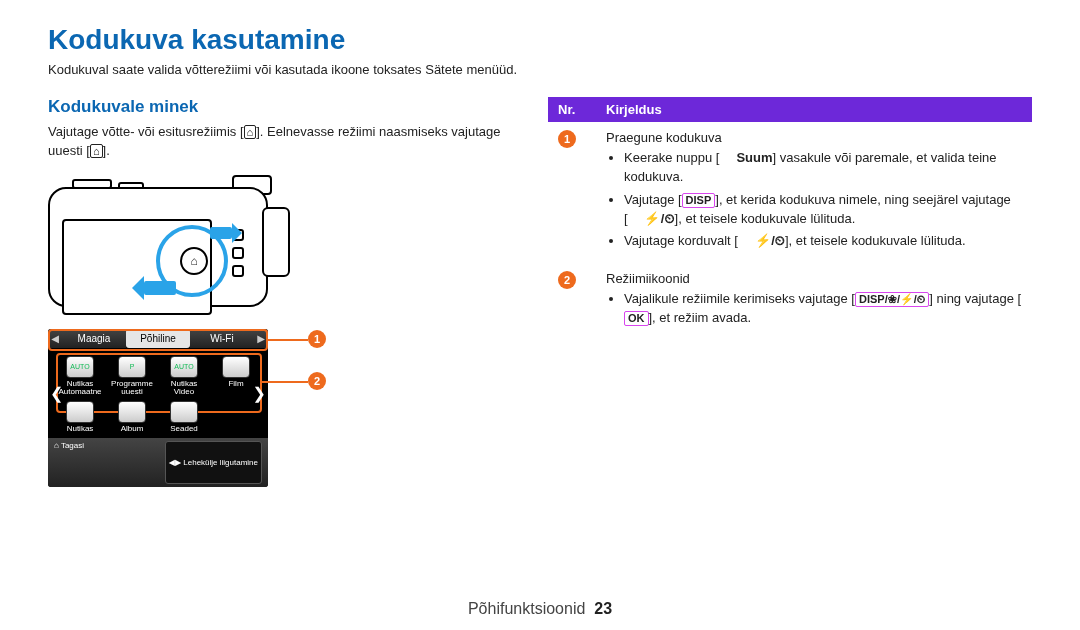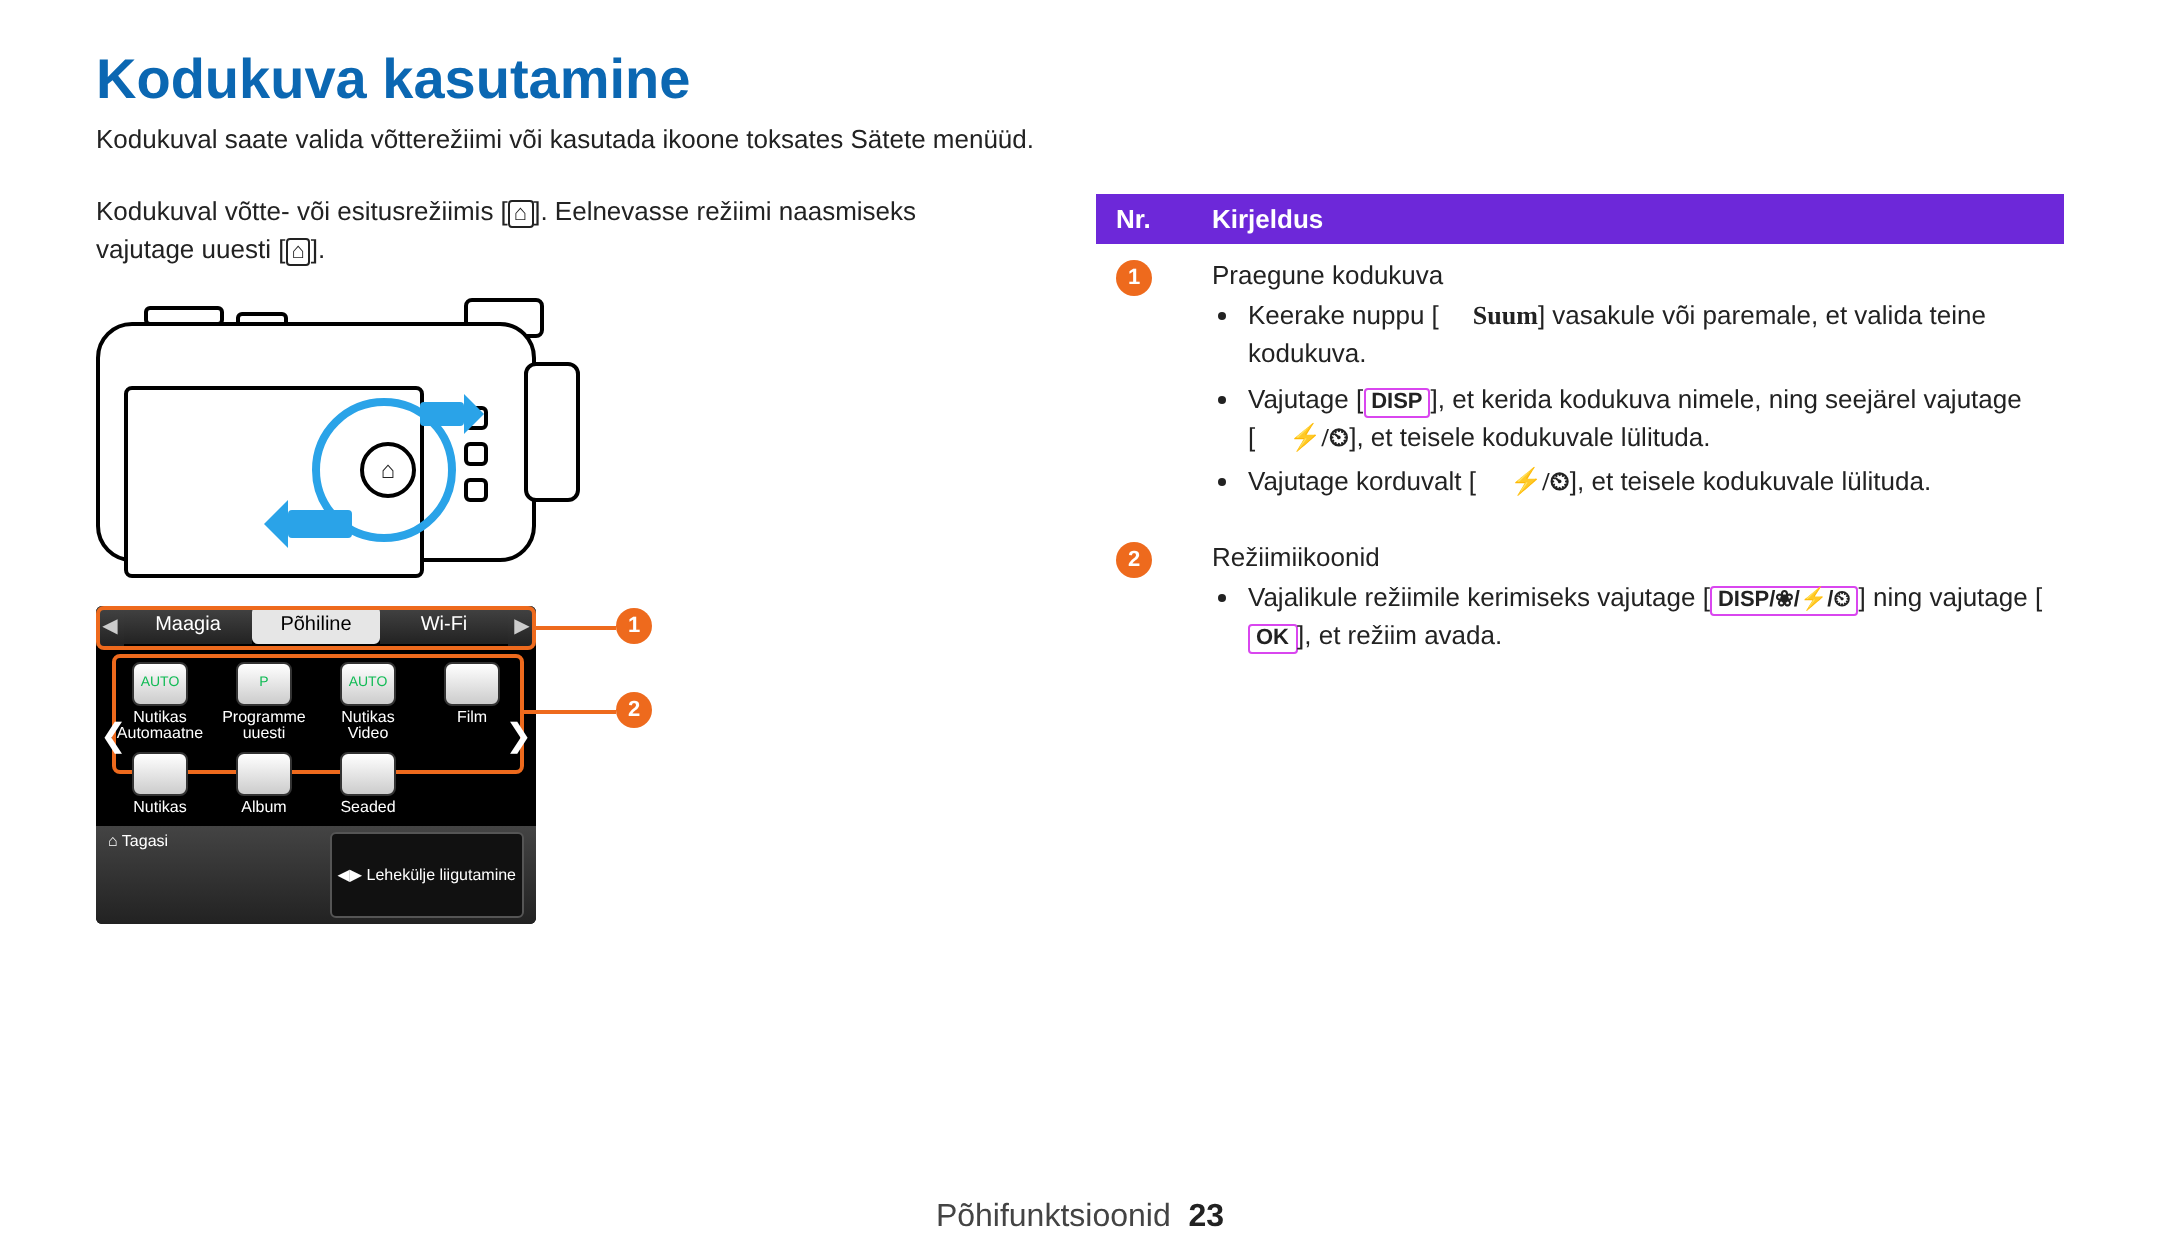--- a/index.html
+++ b/index.html
@@ -143,41 +143,42 @@
     background: #6d28d9; color:#fff; text-align:left; padding:5px 10px; font-weight:700; font-size:13px;
   }
   thead th:first-child { width:48px; }
   tbody td { padding:8px 10px; vertical-align: top; border-bottom: none; }
   .num-circ {
     display:inline-block; width:18px; height:18px; border-radius:50%; background:#ee6a1d; color:#fff;
     text-align:center; line-height:18px; font-size:11px; font-weight:bold;
   }
   ul.desc { list-style: disc; padding-left: 18px; margin-top:4px; }
   ul.desc li { margin-bottom:4px; line-height:1.45; }
-  .btn-label { font-family: Liberation Serif, serif; font-weight:bold;padding-left:17px; }
+  .btn-label { font-family: Liberation Sans, sans-serif; font-weight:bold;padding-left:17px; }
   .key-box {
     display:inline-block; border:1px solid #d946ef; border-radius:2px; padding:0 3px; font-size:11px; font-weight:bold;
     line-height:1.2; vertical-align:0;
   }
   .footerpage {
     position:absolute; bottom:12px; left:0; width:100%; text-align:center; font-size:16px; color:#444;
   }
   .footerpage b { font-weight:bold; color:#222; }
 </style>
 </head>
 <body>
 
 <h1>Kodukuva kasutamine</h1>
 <p class="intro">Kodukuval saate valida võtterežiimi või kasutada ikoone toksates Sätete menüüd.</p>
 
 <div class="columns">
 
   <div class="leftcol">
+    <h2>Kodukuvale minek</h2>
     <p class="para">
-      <span>Kodukuval võtte- või esitusrežiimis [</span><span class="home-square">⌂</span><span>]. Eelnevasse režiimi naasmiseks vajutage uuesti [</span><span class="home-square">⌂</span><span>].</span>
+      <span>Vajutage võtte- või esitusrežiimis [</span><span class="home-square">⌂</span><span>]. Eelnevasse režiimi naasmiseks vajutage uuesti [</span><span class="home-square">⌂</span><span>].</span>
     </p>
 
     <div class="camera-wrap">
       <div class="camera">
         <div class="camera-shutter"></div>
         <div class="camera-top1"></div>
         <div class="camera-top2"></div>
         <div class="camera-body">
           <div class="screen"></div>
           <div class="side-btns">

